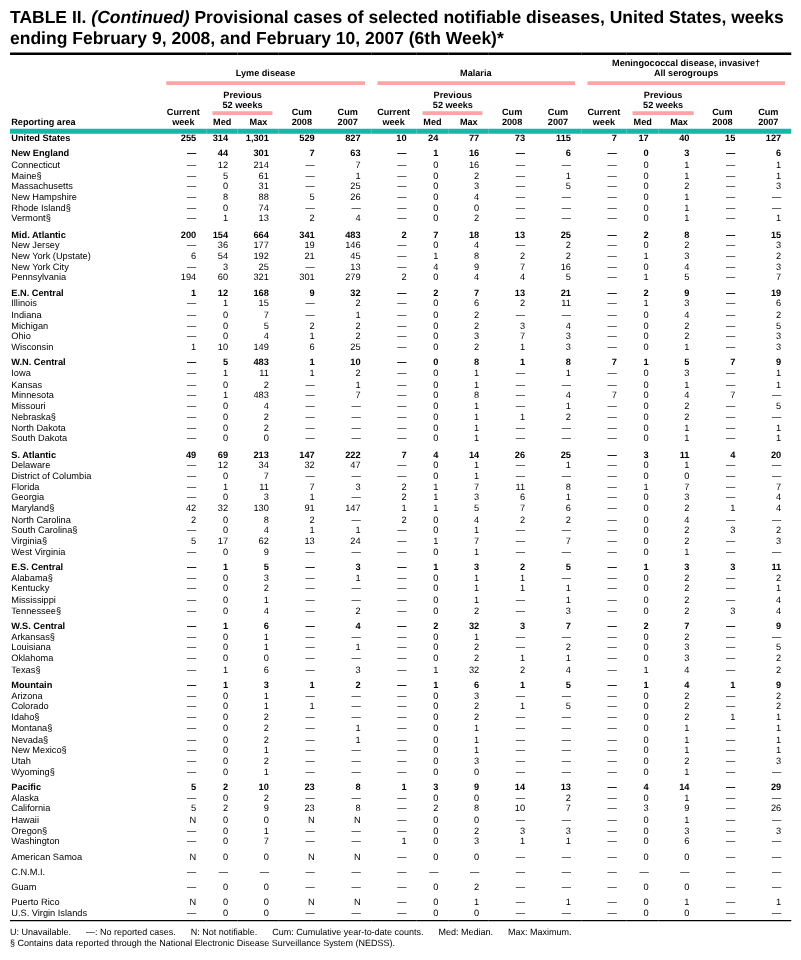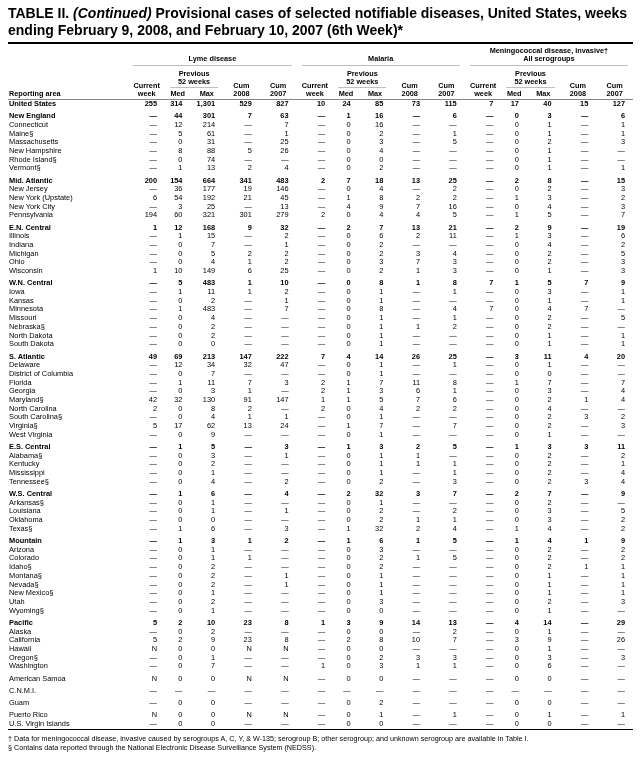--- a/index.html
+++ b/index.html
@@ -14,22 +14,22 @@
 
   table { width: 100%; border-collapse: collapse; table-layout: fixed; border-top: 2px solid #000; }
   col.c-area { width: 118px; }
   col.c-cw   { width: 36px; }
   col.c-med  { width: 25px; }
   col.c-max  { width: 32px; }
   col.c-cum  { width: 36px; }
 
   th { font-size: 7.3px; font-weight: bold; text-align: center; vertical-align: bottom; padding: 1px 0; line-height: 1.12; }
   .th-area { text-align: left; padding-left: 1px; }
-  .rule { border-bottom: 1px solid #fca5a5; margin: 0 5px; padding: 2px 0 1px 0; white-space: pre-line; }
-  .th-bb { border-bottom: 1px solid #14b8a6; }
+  .rule { border-bottom: 3px solid #fca5a5; margin: 0 5px; padding: 2px 0 1px 0; white-space: pre-line; }
+  .th-bb { border-bottom: 4px solid #14b8a6; }
   .th-sub { white-space: pre-line; }
 
   td { font-size: 7.4px; line-height: 8.7px; vertical-align: bottom; padding: 0; }
   td.area { text-align: left; padding-left: 1px; white-space: nowrap; overflow: hidden; }
   td.num  { text-align: right; padding-right: 8px; white-space: nowrap; }
   tr.bold td { font-weight: bold; }
   tr.spacer td { height: 3.5px; line-height: 3.5px; font-size: 1px; }
   tr.endrule td { border-top: 1px solid #000; height: 2px; line-height: 2px; font-size: 1px; }
 
   .foot { font-size: 7.2px; line-height: 9.2px; margin-top: 2px; }
@@ -109,21 +109,21 @@
   <tbody>
       <tr class="bold">
         <td class="area">United States</td>
         <td class="num">255</td>
         <td class="num">314</td>
         <td class="num">1,301</td>
         <td class="num">529</td>
         <td class="num">827</td>
         <td class="num">10</td>
         <td class="num">24</td>
-        <td class="num">85</td>
+        <td class="num">77</td>
         <td class="num">73</td>
         <td class="num">115</td>
         <td class="num">7</td>
         <td class="num">17</td>
         <td class="num">40</td>
         <td class="num">15</td>
         <td class="num">127</td>
       </tr>
       <tr class="spacer">
         <td colspan="16"></td>
@@ -1352,15 +1352,15 @@
         <td class="num">—</td>
         <td class="num">—</td>
       </tr>
       <tr class="endrule">
         <td colspan="16"></td>
       </tr>
     </tbody>
 </table>
 
 <div class="foot">
-  <div>† Data for meningococcal disease, invasive caused by serogroups A, C, Y, &amp; W-135; serogroup B; other serogroup; and unknown serogroup are available in Table I.</div>
+  <div class="abbr"><span>U: Unavailable.</span><span>—: No reported cases.</span><span>N: Not notifiable.</span><span>Cum: Cumulative year-to-date counts.</span><span>Med: Median.</span><span>Max: Maximum.</span></div>
   <div>§ Contains data reported through the National Electronic Disease Surveillance System (NEDSS).</div>
 </div>
 
 </body></html>

